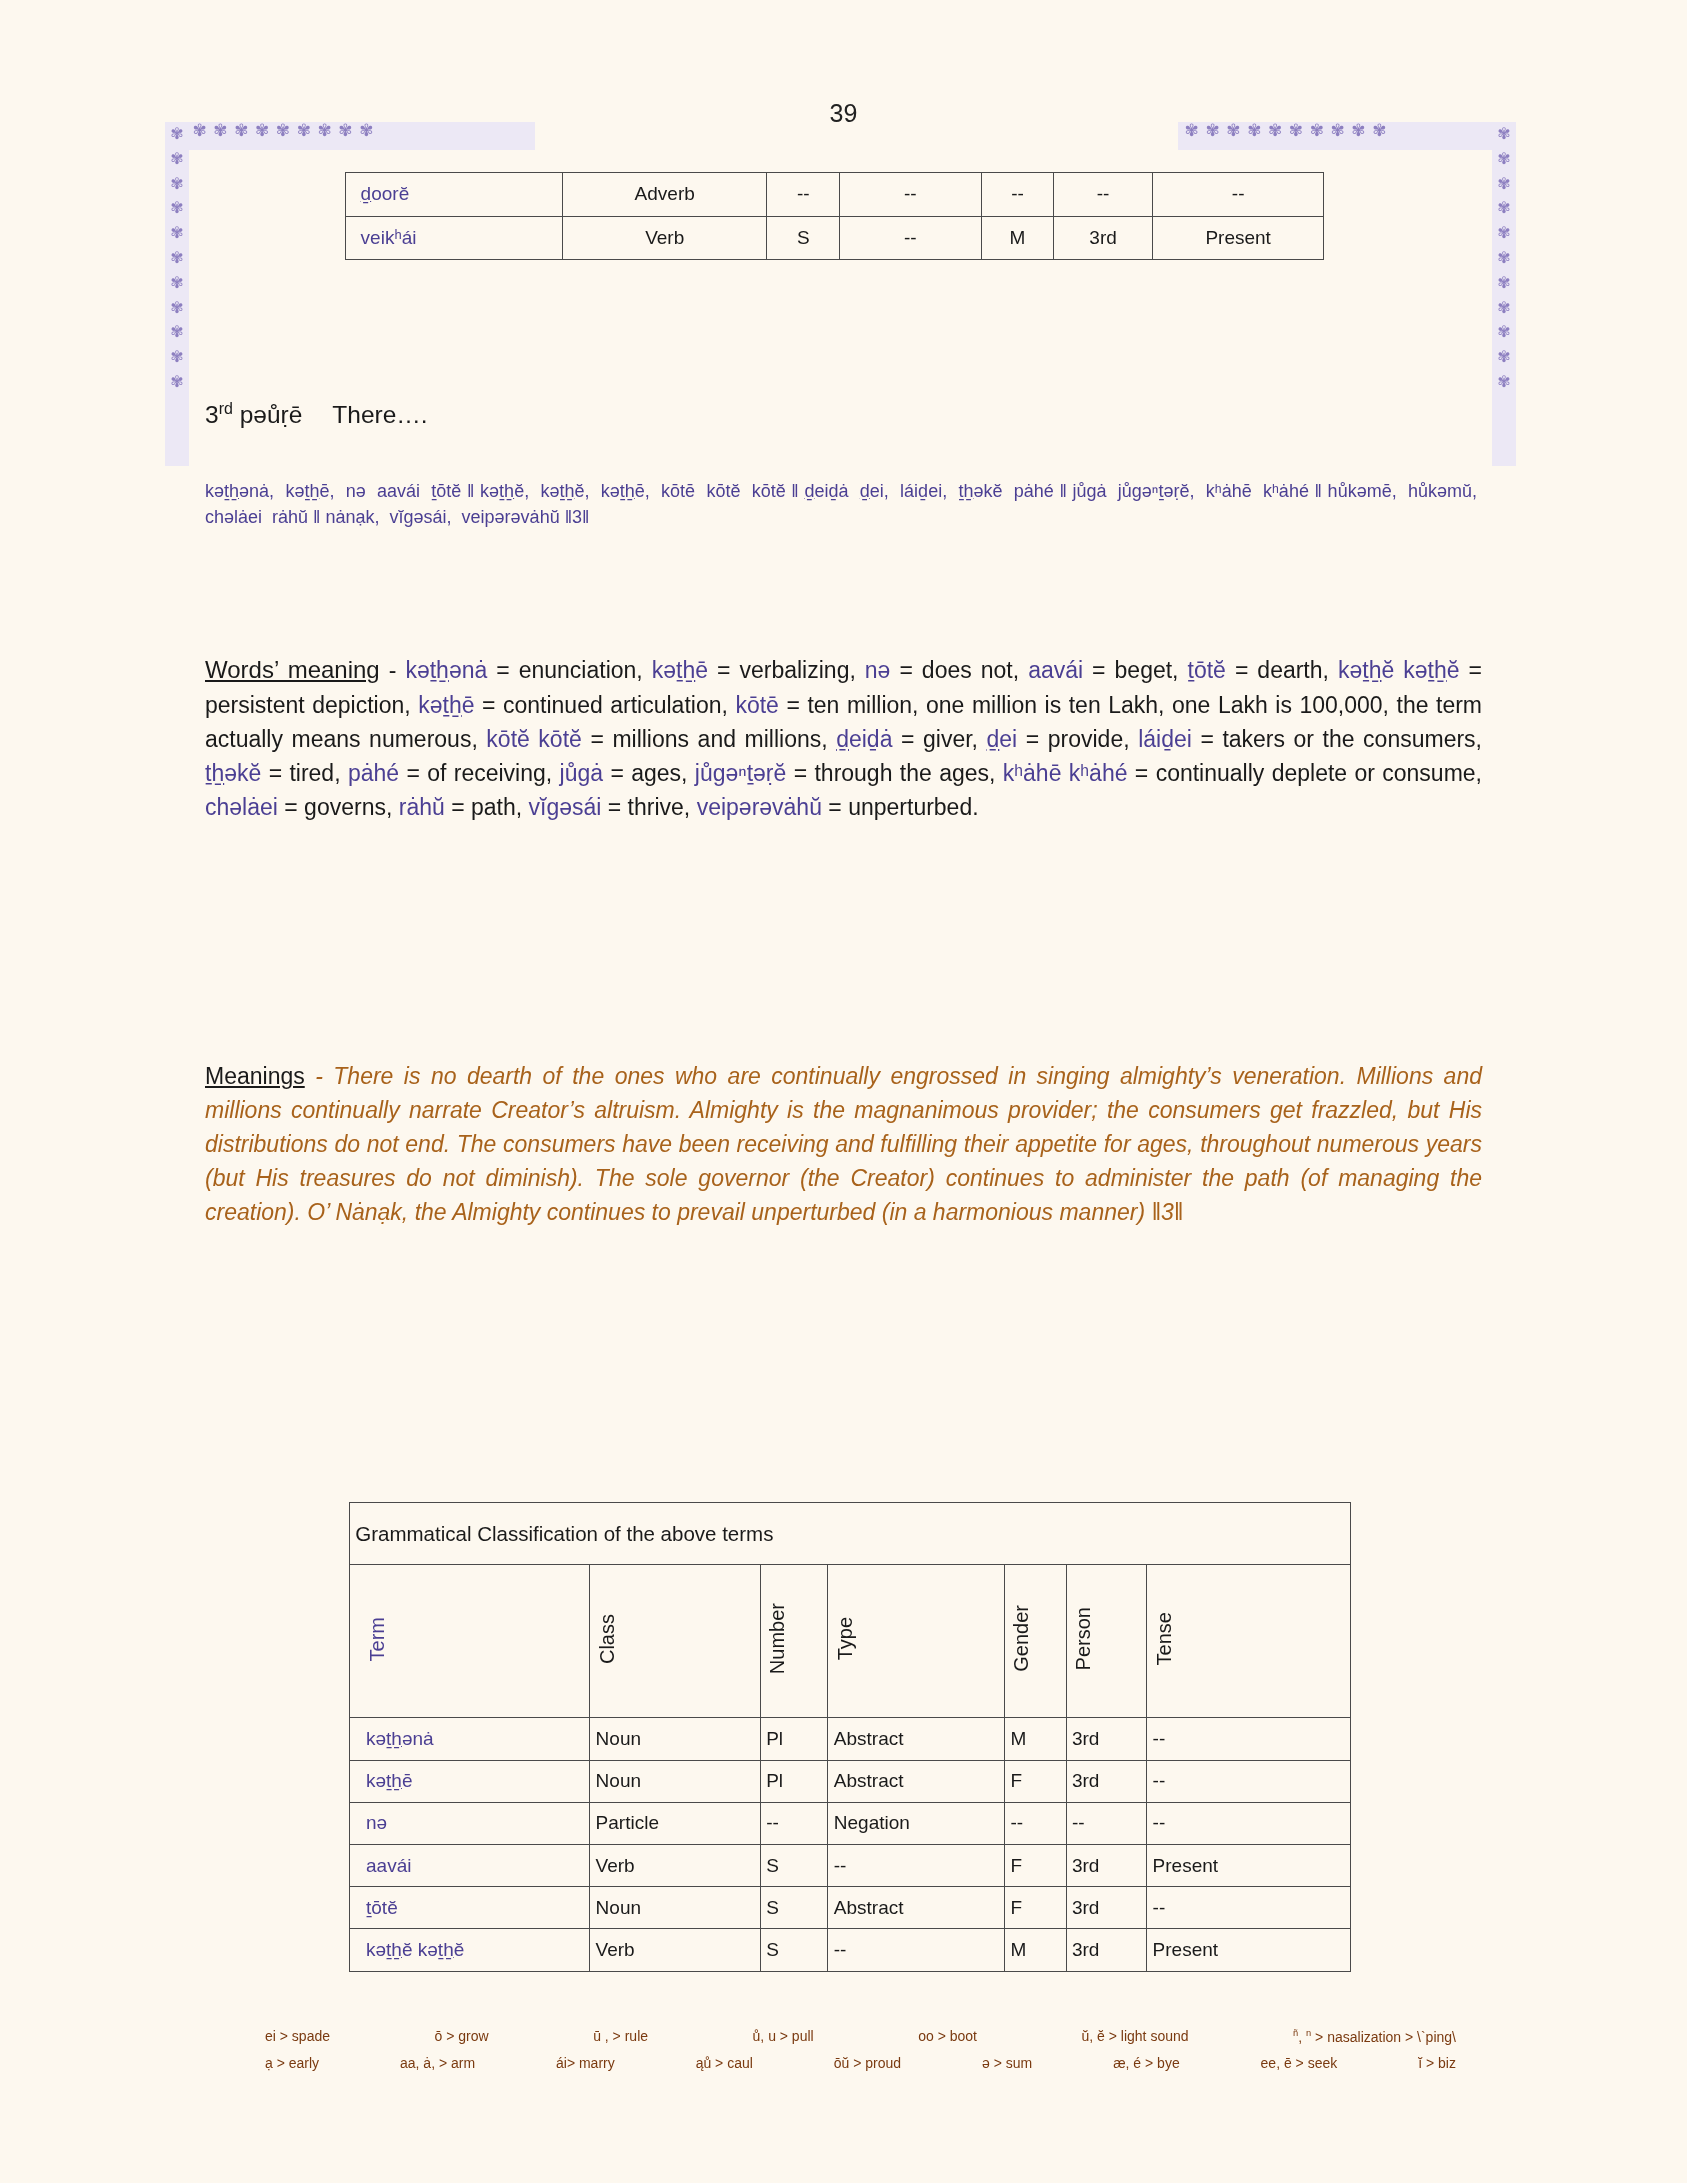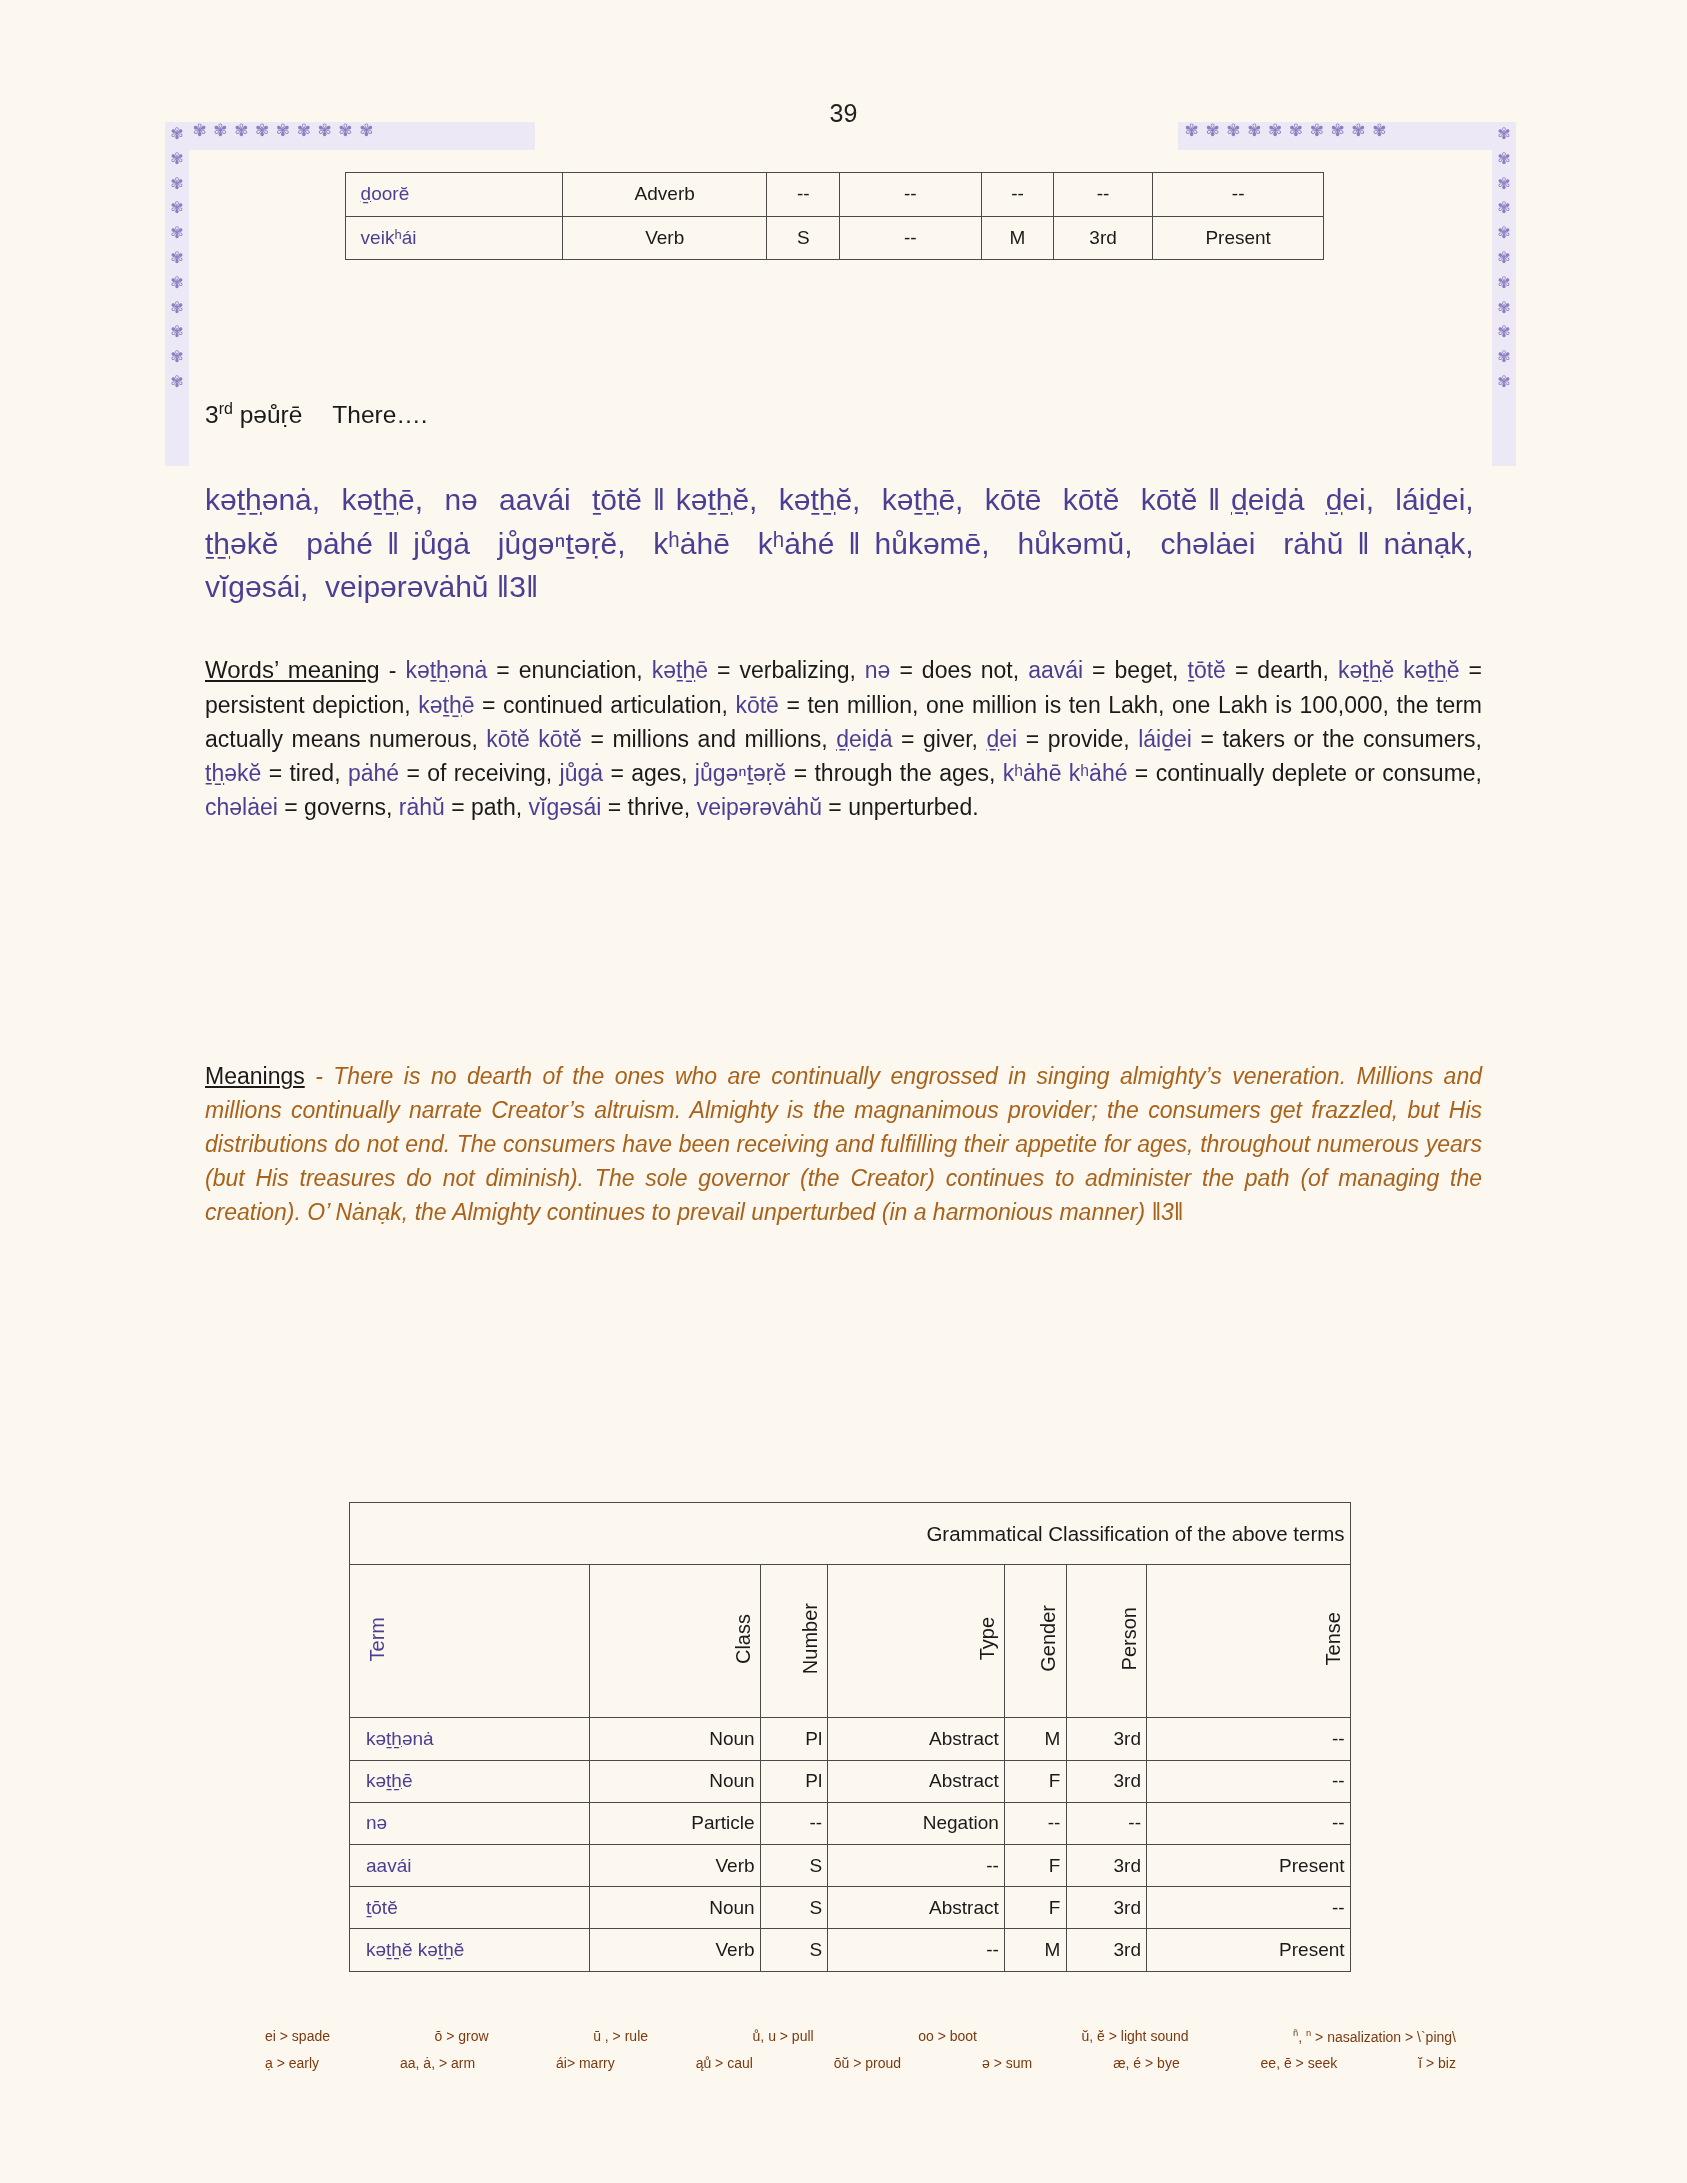--- a/index.html
+++ b/index.html
@@ -116,21 +116,21 @@
   }
   .contd sup { font-size: 16px; }
   .contd .gap { display: inline-block; width: 30px; }
 
   
   .verse {
     position: absolute;
     left: 205px;
     top: 478px;
     width: 1277px;
-    font-size: 30px;
+    font-size: 18px;
     line-height: 1.45;
     color: #4b3f93;
     text-align: justify;
   }
   .verse span.blk { color: #1a1a1a; }
 
   
   .words {
     position: absolute;
     left: 205px;
@@ -173,21 +173,21 @@
   .bottom-table {
     position: absolute;
     left: 349px;
     top: 1502px;
     border-collapse: collapse;
     font-size: 19px;
   }
   .bottom-table td, .bottom-table th {
     border: 0.7px solid #4a4a4a;
     padding: 6.6px 5.3px;
-    text-align: right;
+    text-align: left;
     vertical-align: middle;
     font-weight: normal;
   }
   .bottom-table .caption-cell {
     font-size: 20.5px;
     height: 48px;
   }
   .bottom-table .vhead {
     height: 139px;
   }

